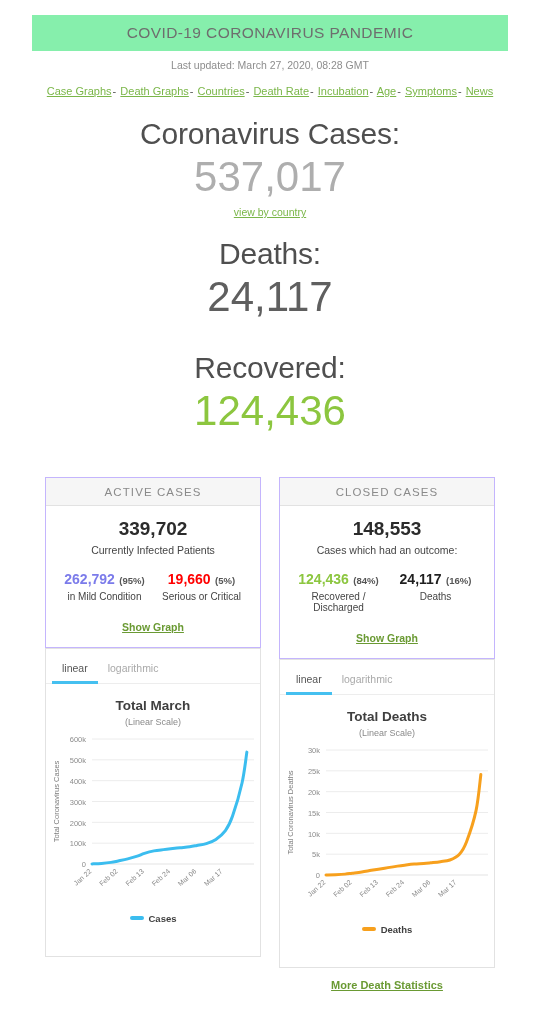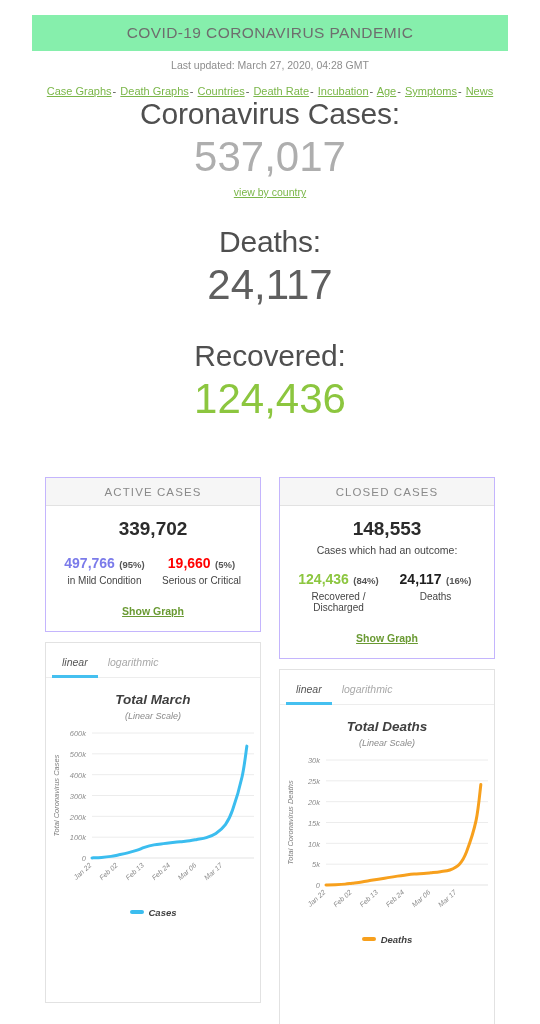--- a/index.html
+++ b/index.html
@@ -83,22 +83,22 @@
   }
   .view-by-country {
     margin-top: 5px;
     font-size: 10.5px;
   }
   .view-by-country a {
     color: #7ab648;
     text-decoration: underline;
     text-align: center;
   }
-  #cases-block { }
-  #deaths-block { margin-top: 27px; }
+  #cases-block { margin-top: 20px; }
+  #deaths-block { margin-top: 19px; }
   #recovered-block { margin-top: 30px; }
 
   
   .columns {
     position: absolute;
     left: 0;
     top: 462px;
     width: 540px;
     display: flex;
     justify-content: center;
@@ -167,27 +167,26 @@
     font-size: 10.5px;
   }
   .show-graph a {
     color: #6a9a33;
     text-decoration: underline;
     font-weight: bold;
   }
 
   
   .chart-panel {
-    margin-top: 10px;
+    margin-top: 0;
     border: 1px solid #e2e2e2;
     background: #fff;
     box-sizing: border-box;
-    height: 361px;
+    height: 309px;
     position: relative;
-    font-style: italic;
   }
   .tabs {
     display: flex;
     padding: 10px 6px 0 6px;
     border-bottom: 1px solid #ededed;
     position: relative;
   }
   .tab {
     font-size: 10.5px;
     padding: 3px 10px 7px 10px;
@@ -247,21 +246,21 @@
   }
 </style>
 </head>
 <body>
 
 <div id="page">
 
   <div class="title-bar">
     <span class="title-text">COVID-19 CORONAVIRUS PANDEMIC</span>
   </div>
-  <div class="last-updated">Last updated: March 27, 2020, 04:28 GMT</div>
+  <div class="last-updated">Last updated: March 27, 2020, 08:28 GMT</div>
   <div class="navlinks">
     <a href="#">Case Graphs</a><span class="sep">-</span>
     <a href="#">Death Graphs</a><span class="sep">-</span>
     <a href="#">Countries</a><span class="sep">-</span>
     <a href="#">Death Rate</a><span class="sep">-</span>
     <a href="#">Incubation</a><span class="sep">-</span>
     <a href="#">Age</a><span class="sep">-</span>
     <a href="#">Symptoms</a><span class="sep">-</span>
     <a href="#">News</a>
   </div>
@@ -285,23 +284,24 @@
   </div>
 
   <div class="columns">
 
     <div class="col">
 
       <div class="panel">
         <div class="panel-head">ACTIVE CASES</div>
         <div class="panel-body">
           <div class="big-num">339,702</div>
+          <div class="sub-label">Currently Infected Patients</div>
           <div class="split-row">
             <div class="split-col">
-              <span class="split-num mild">497,766</span>
+              <span class="split-num mild">262,792</span>
               <span class="split-pct">(95%)</span>
               <div class="split-sub">in Mild Condition</div>
             </div>
             <div class="split-col">
               <span class="split-num serious">19,660</span>
               <span class="split-pct">(5%)</span>
               <div class="split-sub">Serious or Critical</div>
             </div>
           </div>
           <div class="show-graph">

